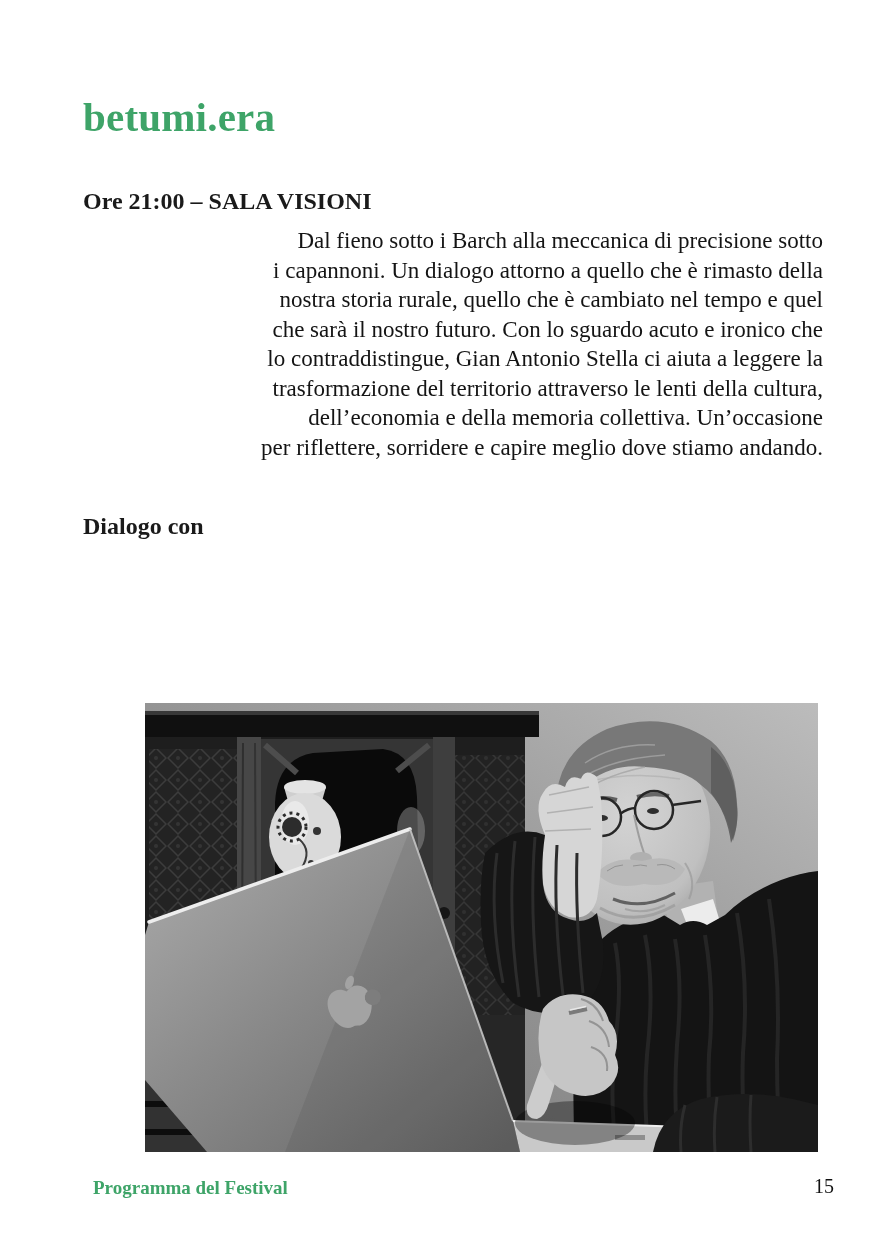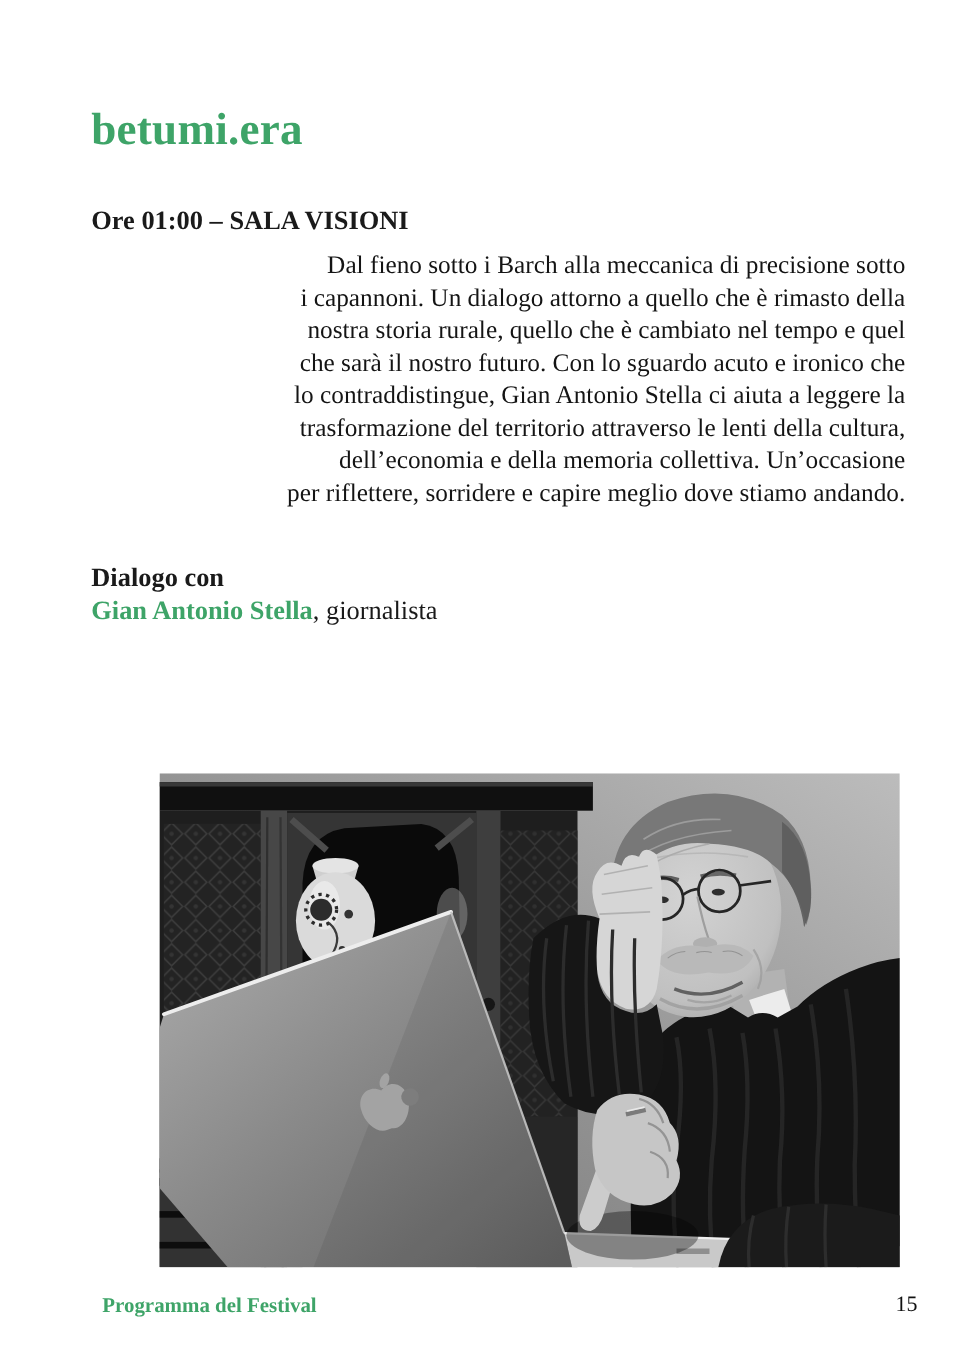--- a/index.html
+++ b/index.html
@@ -98,36 +98,33 @@
   }
 </style>
 </head>
 <body>
 
 <div class="page">
 
   <h1 class="abs event-title">betumi.era</h1>
 
 
-  <div class="abs event-schedule">Ore 01:00 – SALA VISIONI</div>
+  <div class="abs event-schedule">Ore 21:00 – SALA VISIONI</div>
 
   <div class="abs event-description">Dal fieno sotto i Barch alla meccanica di precisione sotto
 i capannoni. Un dialogo attorno a quello che è rimasto della
 nostra storia rurale, quello che è cambiato nel tempo e quel
 che sarà il nostro futuro. Con lo sguardo acuto e ironico che
 lo contraddistingue, Gian Antonio Stella ci aiuta a leggere la
 trasformazione del territorio attraverso le lenti della cultura,
 dell’economia e della memoria collettiva. Un’occasione
 per riflettere, sorridere e capire meglio dove stiamo andando.</div>
 
   <div class="abs speakers-heading">Dialogo con</div>
 
-  <div class="abs speakers-line">
-    <span class="speaker-name">Gian Antonio Stella</span><span class="speaker-role">, giornalista</span>
-  </div>
 
   <svg class="abs event-photo" viewBox="0 0 673 449" preserveAspectRatio="none" role="img" aria-label="Black-and-white portrait of a smiling man with glasses and moustache, head resting on his hand behind an open silver Apple laptop, in front of a dark wooden cabinet with a ceramic vase in an arched niche.">
     <defs>
       <linearGradient id="wall" x1="0" y1="1" x2="1" y2="0">
         <stop offset="0" stop-color="#747474"></stop>
         <stop offset="0.5" stop-color="#949494"></stop>
         <stop offset="1" stop-color="#bcbcbc"></stop>
       </linearGradient>
       <radialGradient id="face" cx="0.45" cy="0.4" r="0.75">
         <stop offset="0" stop-color="#d3d3d3"></stop>

